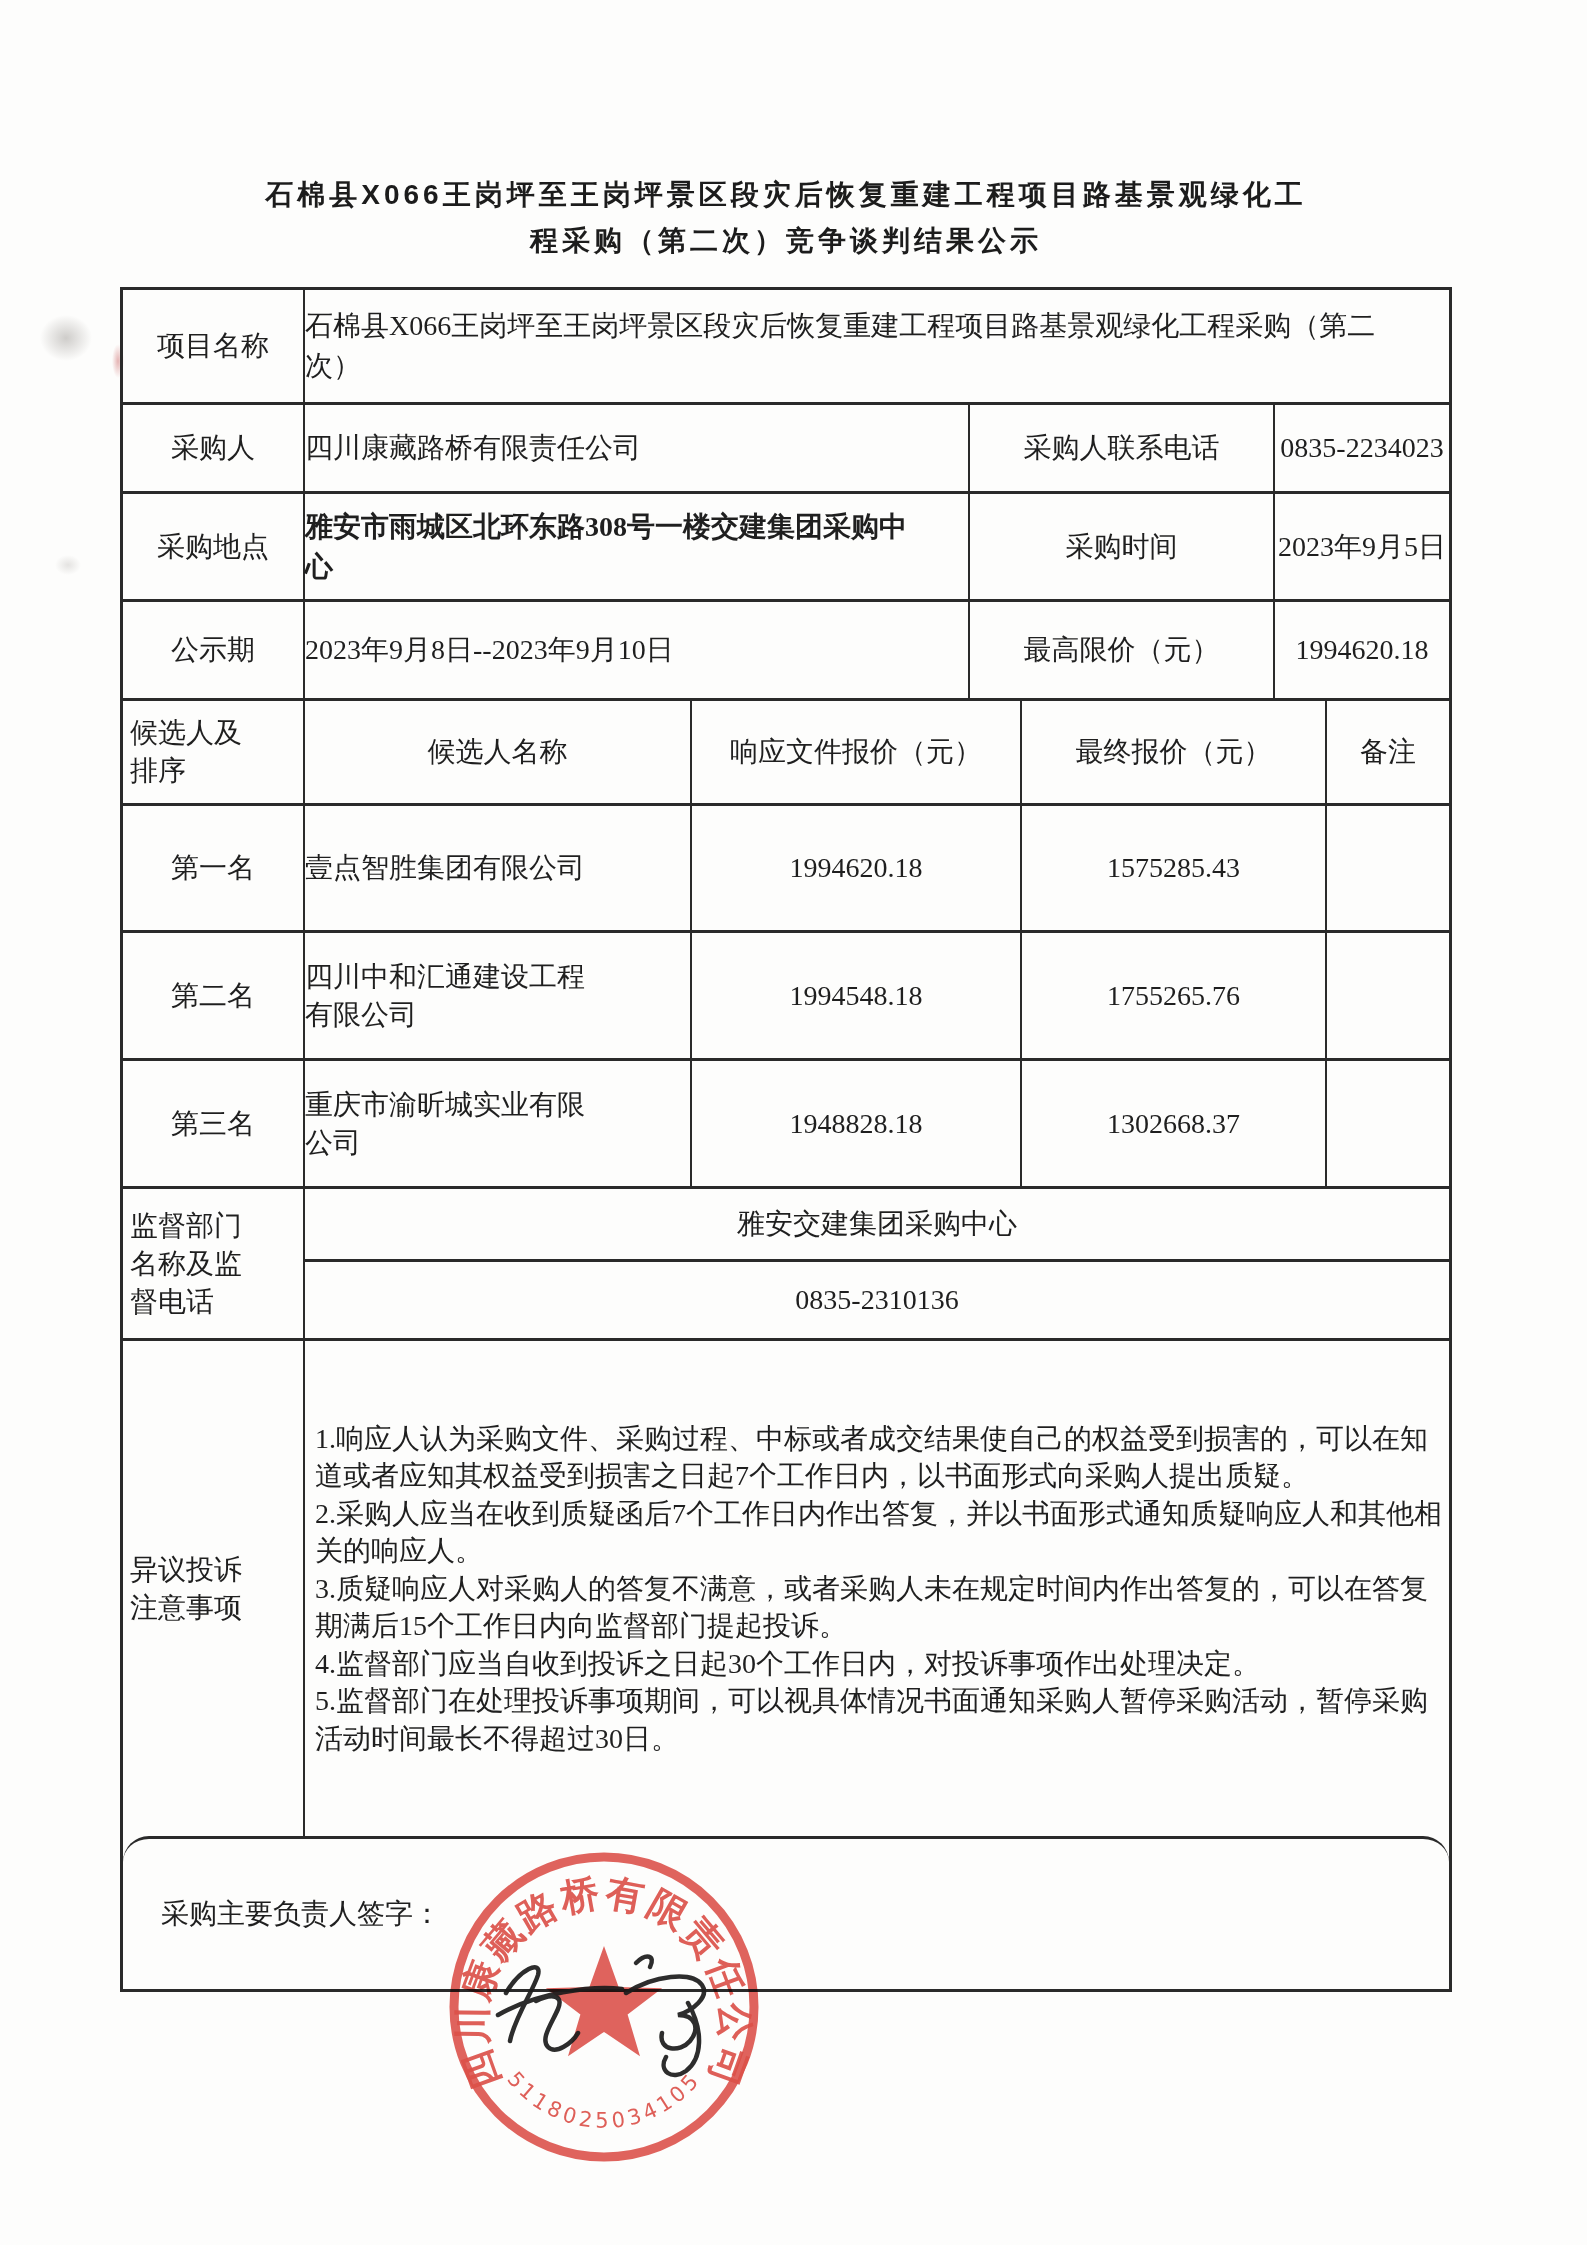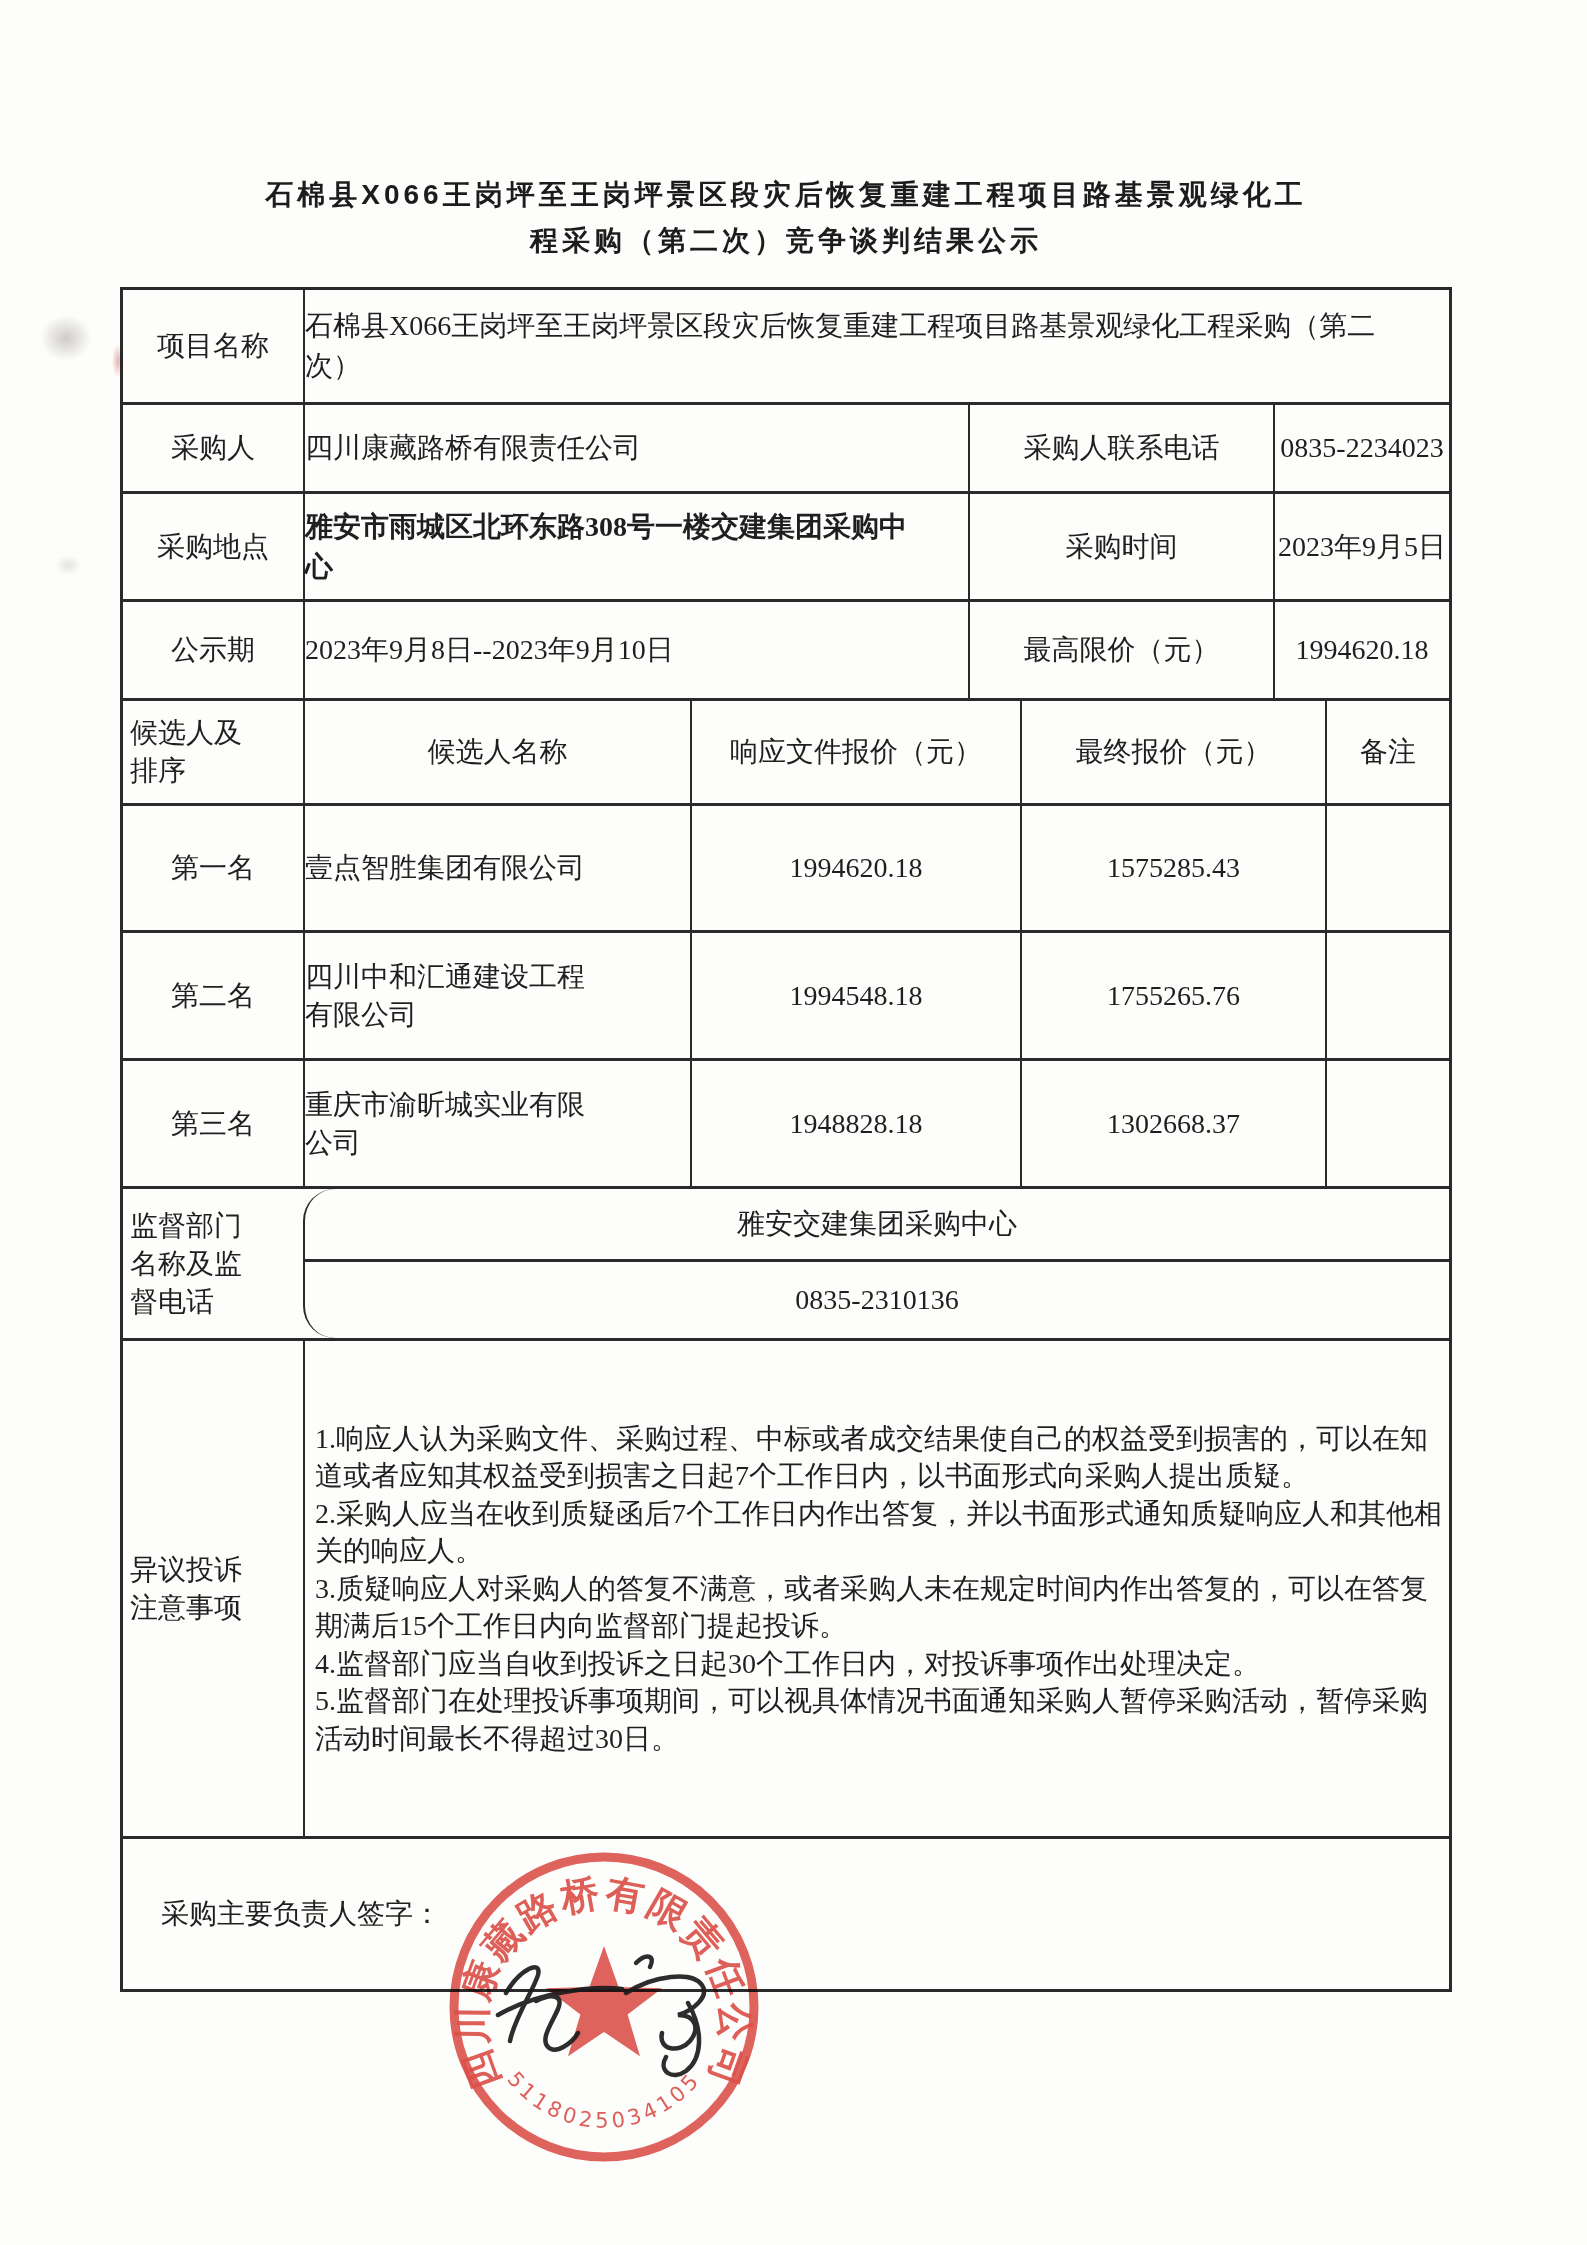--- a/index.html
+++ b/index.html
@@ -40,21 +40,21 @@
   .c0 { width:180px; flex:none; }
   .c1 { width:387px; flex:none; }
   .c2 { width:330px; flex:none; }
   .c3 { width:305px; flex:none; }
   .c4 { flex:1; }
   .c12 { width:665px; flex:none; }
   .grow { flex:1; }
   .center { justify-content:center; text-align:center; }
   .left  { justify-content:flex-start; text-align:left; }
   .narrow-label { width:116px; margin-left:7px; text-align:left; line-height:38px; }
-  .vstack { display:flex; flex-direction:column;border-radius:32px; }
+  .vstack { display:flex; flex-direction:column; }
   .vstack > .sub { flex:1; display:flex; align-items:center; justify-content:center; }
   .vstack > .sub + .sub { border-top:3px solid #2a2a2a; }
   .wrapbox1 { max-width:1085px; line-height:40px; }
   .wrapbox2 { max-width:615px; line-height:40px;font-weight:bold; }
   .namebox  { max-width:300px; line-height:38px; }
   .objection-text { padding:0 8px 0 10px; width:1150px; line-height:37.5px; }
   .sign-row { padding-left:38px; font-size:28px; }
 
   .stamp-svg { position:absolute; left:440px; top:1843px; mix-blend-mode:multiply; }
   .sig-svg   { position:absolute; left:440px; top:1843px; }
@@ -164,21 +164,21 @@
         <div class="objection-text">
           <div>1.响应人认为采购文件、采购过程、中标或者成交结果使自己的权益受到损害的，可以在知道或者应知其权益受到损害之日起7个工作日内，以书面形式向采购人提出质疑。</div>
           <div>2.采购人应当在收到质疑函后7个工作日内作出答复，并以书面形式通知质疑响应人和其他相关的响应人。</div>
           <div>3.质疑响应人对采购人的答复不满意，或者采购人未在规定时间内作出答复的，可以在答复期满后15个工作日内向监督部门提起投诉。</div>
           <div>4.监督部门应当自收到投诉之日起30个工作日内，对投诉事项作出处理决定。</div>
           <div>5.监督部门在处理投诉事项期间，可以视具体情况书面通知采购人暂停采购活动，暂停采购活动时间最长不得超过30日。</div>
         </div>
       </div>
     </div>
 
-    <div class="row sign-row" style="height:153px; align-items:center;">
+    <div class="row sign-row" style="height:153px; align-items:center;border-radius:26px;">
       <span>采购主要负责人签字：</span>
     </div>
 
   </div>
 
   <svg class="stamp-svg" width="330" height="335" viewBox="0 0 330 335" aria-hidden="true">
     <g fill="none" stroke="#dd4f48" opacity="0.88">
       <circle cx="164" cy="164" r="150" stroke-width="9"></circle>
     </g>
     <path id="sealTopArc" d="M 67.3 248.8 A 118 118 0 1 1 260.7 248.8" fill="none"></path>

